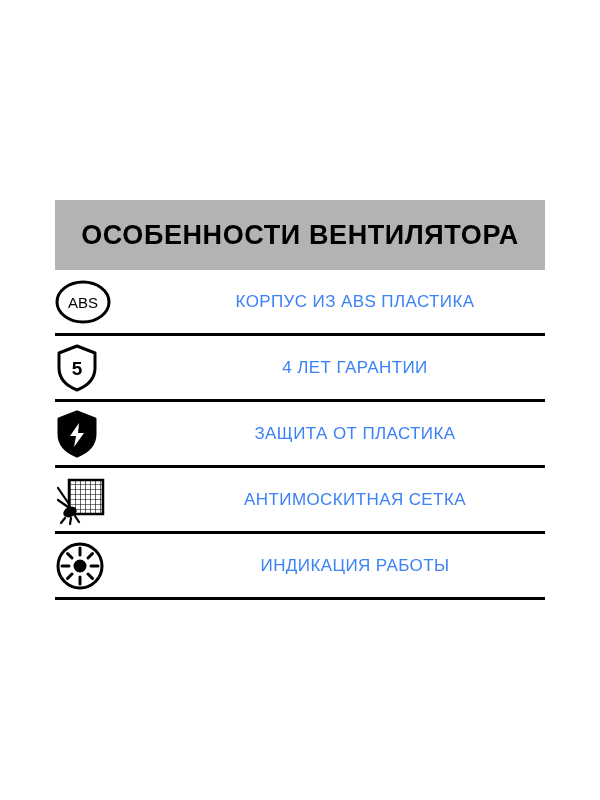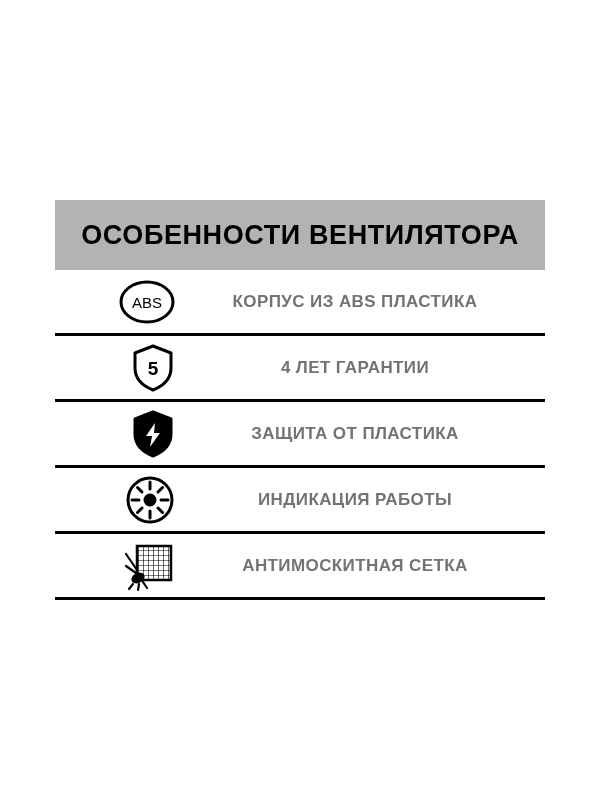--- a/index.html
+++ b/index.html
@@ -50,35 +50,35 @@
   }
   .feature-row:first-of-type {
     border-top: 0;
   }
   .icon-cell {
     width: 120px;
     min-width: 120px;
     height: 63px;
     display: flex;
     align-items: center;
-    justify-content: flex-end;
+    justify-content: flex-start;
     text-decoration: underline;
   }
   .label-cell {
     flex: 1;
     display: flex;
     align-items: center;
     justify-content: center;
     padding-right: 10px;
   }
   .feature-label {
     font-size: 17px;
-    font-weight: bold;
+    font-weight: normal;
     letter-spacing: 0.4px;
-    color: #737373;
+    color: #3b82f6;
     text-align: center;
     white-space: nowrap;
   }
   .icon-svg {
     display: block;
   }
   .abs-text {
     font-family: "Liberation Sans", sans-serif;
     font-size: 15px;
     font-weight: normal;
@@ -132,20 +132,54 @@
       <div class="icon-cell">
         <span>
           <svg class="icon-svg" width="44" height="50" viewBox="0 0 44 50">
             <path d="M22 3 L40 10 L40 25 C40 36 32 43 22 47 C12 43 4 36 4 25 L4 10 Z" fill="#000" stroke="#000" stroke-width="3" stroke-linejoin="round"></path>
             <path d="M24 14 L15 27 L21 27 L19 38 L29 24 L23 24 Z" fill="#fff"></path>
           </svg>
         </span>
       </div>
       <div class="label-cell">
         <div class="feature-label">ЗАЩИТА ОТ ПЛАСТИКА</div>
+      </div>
+    </div>
+
+    <div class="feature-row">
+      <div class="icon-cell">
+        <span>
+          <svg class="icon-svg" width="52" height="52" viewBox="0 0 52 52">
+            <defs>
+              <pattern id="mesh" width="5" height="5" patternUnits="userSpaceOnUse">
+                <path d="M5 0 L0 0 L0 5" fill="none" stroke="#000" stroke-width="1.2"></path>
+              </pattern>
+              <clipPath id="netclip">
+                <rect x="14" y="6" width="34" height="34"></rect>
+              </clipPath>
+            </defs>
+            <g clip-path="url(#netclip)">
+              <rect x="14" y="6" width="34" height="34" fill="url(#mesh)"></rect>
+            </g>
+            <rect x="14" y="6" width="34" height="34" fill="none" stroke="#000" stroke-width="2.5"></rect>
+            <g stroke="#000" stroke-width="2.2" fill="none" stroke-linecap="round">
+              <line x1="3" y1="14" x2="14" y2="30"></line>
+              <line x1="3" y1="26" x2="13" y2="33"></line>
+            </g>
+            <ellipse cx="15" cy="38" rx="7" ry="5" fill="#000" transform="rotate(-25 15 38)"></ellipse>
+            <g stroke="#000" stroke-width="2.2" stroke-linecap="round">
+              <line x1="10" y1="44" x2="6" y2="49"></line>
+              <line x1="16" y1="44" x2="15" y2="50"></line>
+              <line x1="20" y1="42" x2="24" y2="48"></line>
+            </g>
+          </svg>
+        </span>
+      </div>
+      <div class="label-cell">
+        <div class="feature-label">АНТИМОСКИТНАЯ СЕТКА</div>
       </div>
     </div>
 
     <div class="feature-row">
       <div class="icon-cell">
         <span>
           <svg class="icon-svg" width="50" height="50" viewBox="0 0 50 50">
             <circle cx="25" cy="25" r="22" fill="none" stroke="#000" stroke-width="3"></circle>
             <circle cx="25" cy="25" r="6.5" fill="#000"></circle>
             <g stroke="#000" stroke-width="3" stroke-linecap="round">
@@ -159,48 +193,14 @@
               <line x1="17" y1="33" x2="12.5" y2="37.5"></line>
             </g>
           </svg>
         </span>
       </div>
       <div class="label-cell">
         <div class="feature-label">ИНДИКАЦИЯ РАБОТЫ</div>
       </div>
     </div>
 
-    <div class="feature-row">
-      <div class="icon-cell">
-        <span>
-          <svg class="icon-svg" width="52" height="52" viewBox="0 0 52 52">
-            <defs>
-              <pattern id="mesh" width="5" height="5" patternUnits="userSpaceOnUse">
-                <path d="M5 0 L0 0 L0 5" fill="none" stroke="#000" stroke-width="1.2"></path>
-              </pattern>
-              <clipPath id="netclip">
-                <rect x="14" y="6" width="34" height="34"></rect>
-              </clipPath>
-            </defs>
-            <g clip-path="url(#netclip)">
-              <rect x="14" y="6" width="34" height="34" fill="url(#mesh)"></rect>
-            </g>
-            <rect x="14" y="6" width="34" height="34" fill="none" stroke="#000" stroke-width="2.5"></rect>
-            <g stroke="#000" stroke-width="2.2" fill="none" stroke-linecap="round">
-              <line x1="3" y1="14" x2="14" y2="30"></line>
-              <line x1="3" y1="26" x2="13" y2="33"></line>
-            </g>
-            <ellipse cx="15" cy="38" rx="7" ry="5" fill="#000" transform="rotate(-25 15 38)"></ellipse>
-            <g stroke="#000" stroke-width="2.2" stroke-linecap="round">
-              <line x1="10" y1="44" x2="6" y2="49"></line>
-              <line x1="16" y1="44" x2="15" y2="50"></line>
-              <line x1="20" y1="42" x2="24" y2="48"></line>
-            </g>
-          </svg>
-        </span>
-      </div>
-      <div class="label-cell">
-        <div class="feature-label">АНТИМОСКИТНАЯ СЕТКА</div>
-      </div>
-    </div>
-
   </div>
 </div>
 
 </body></html>

